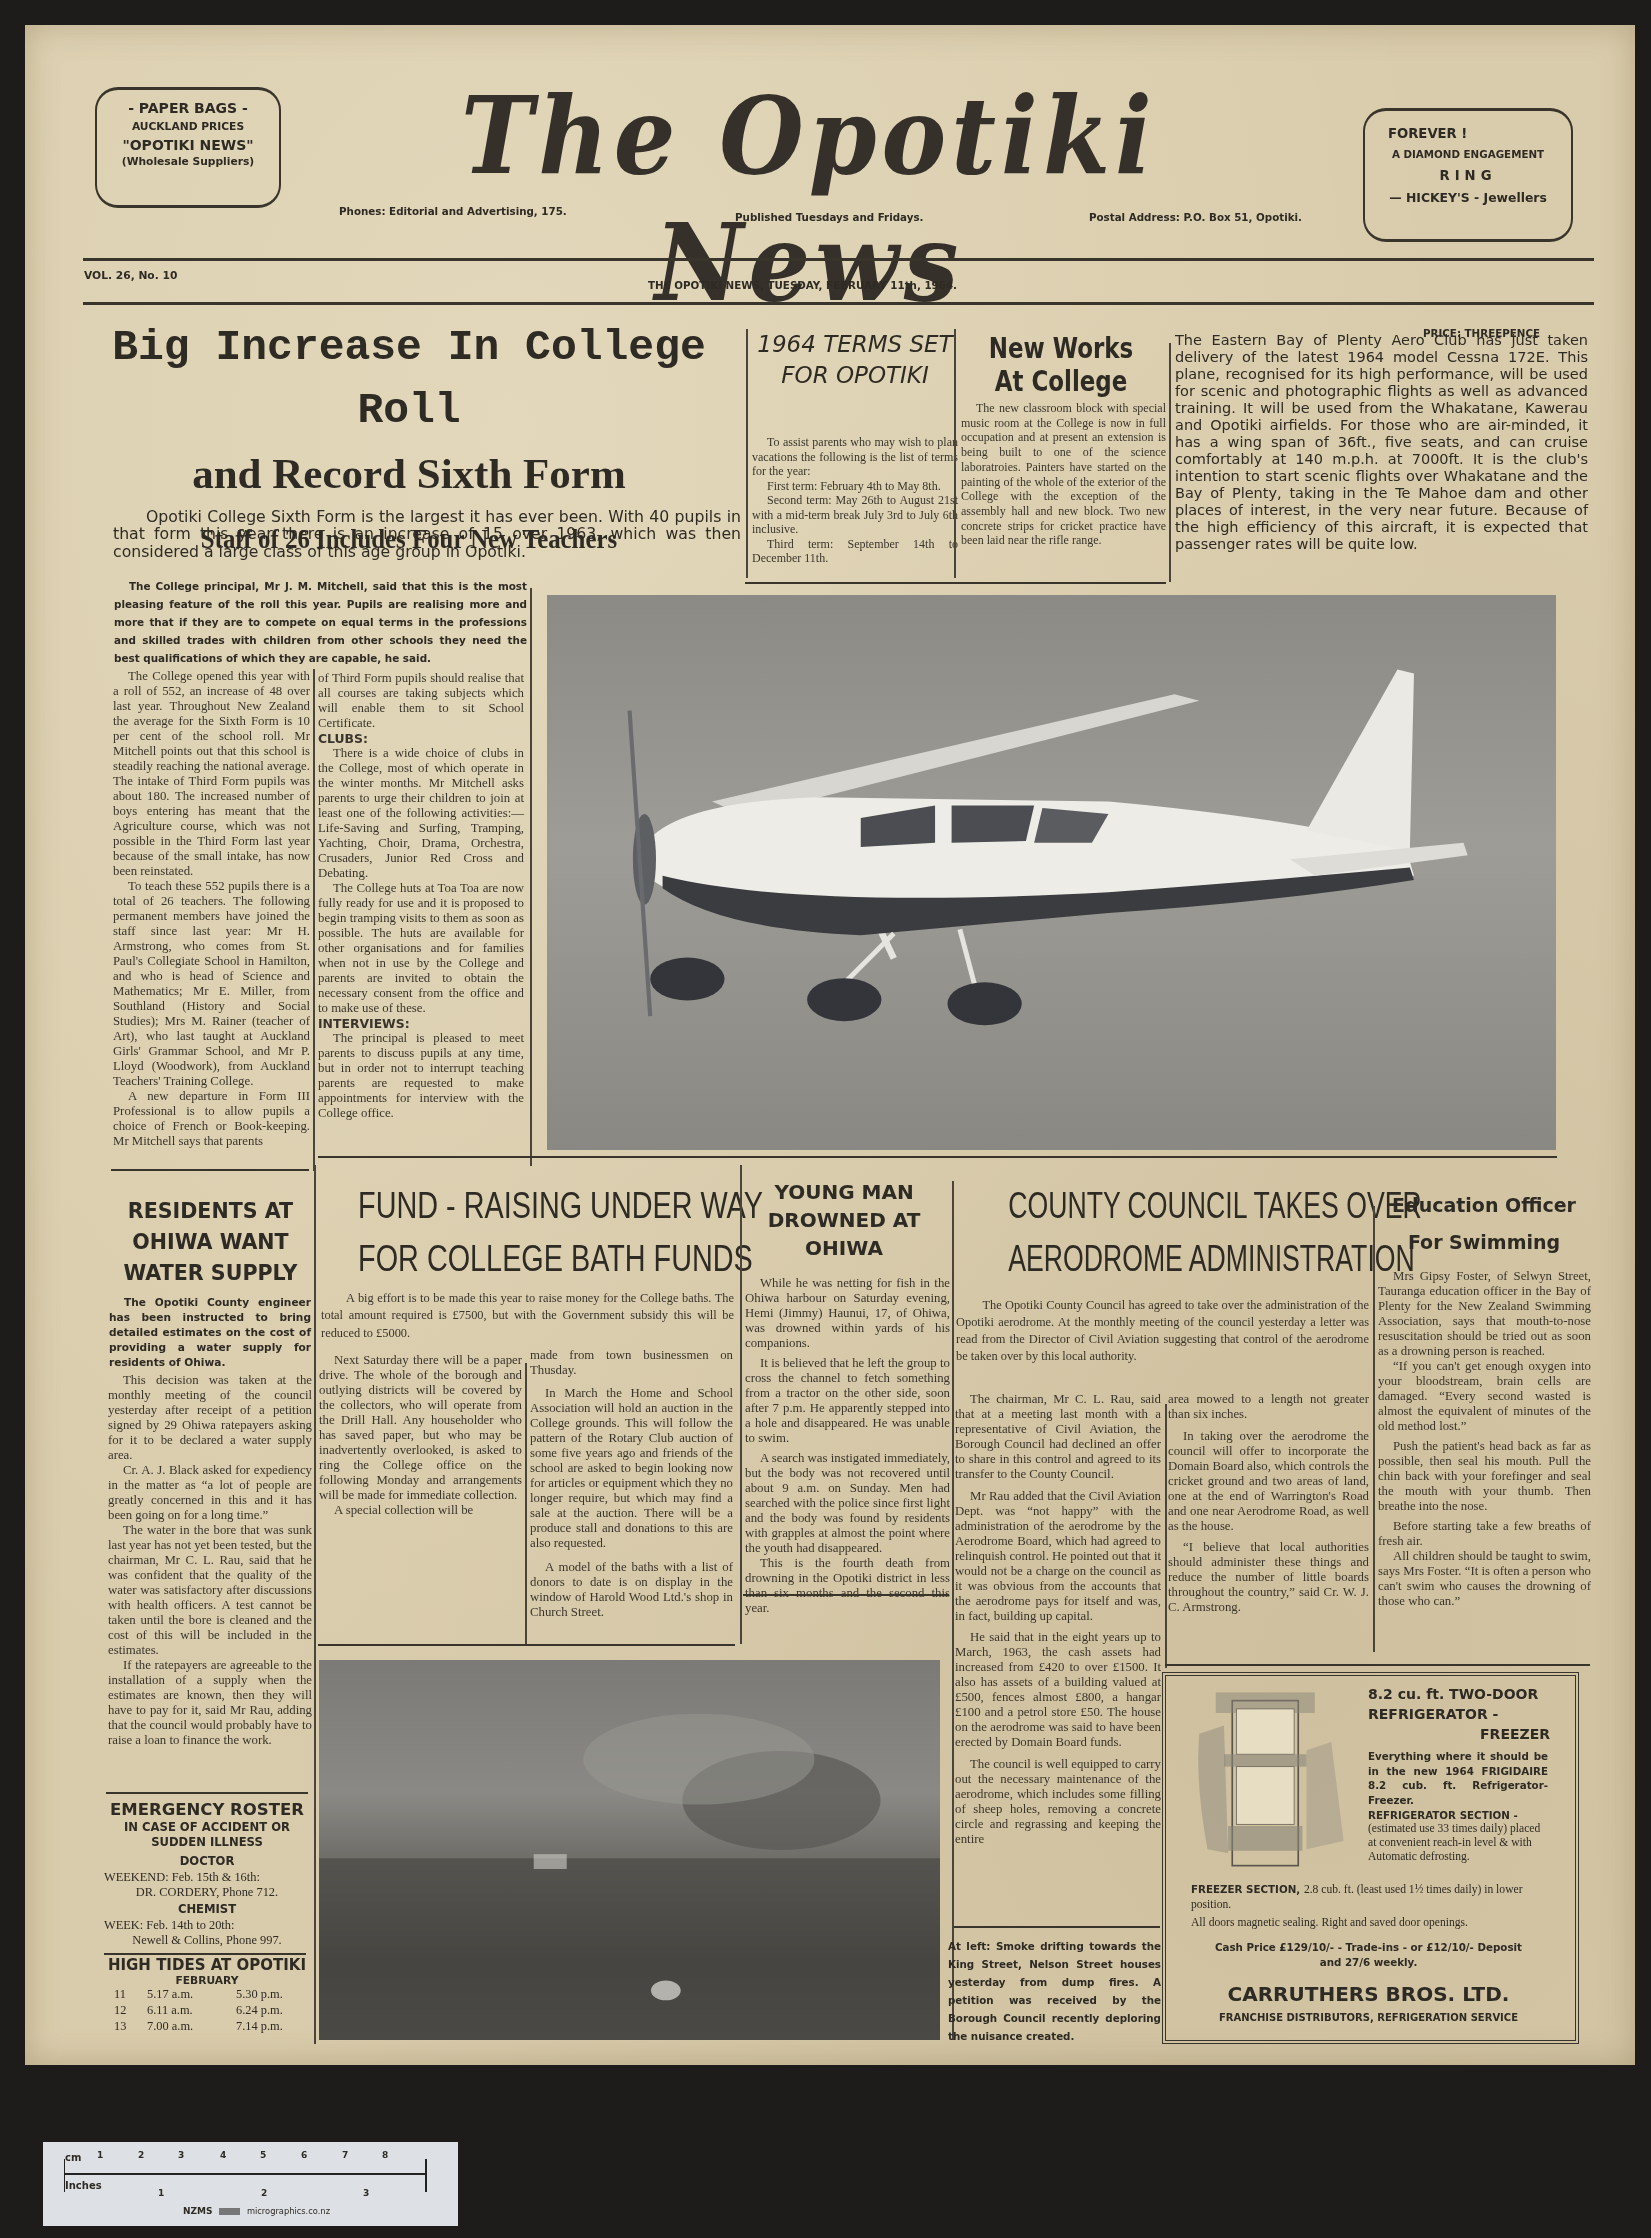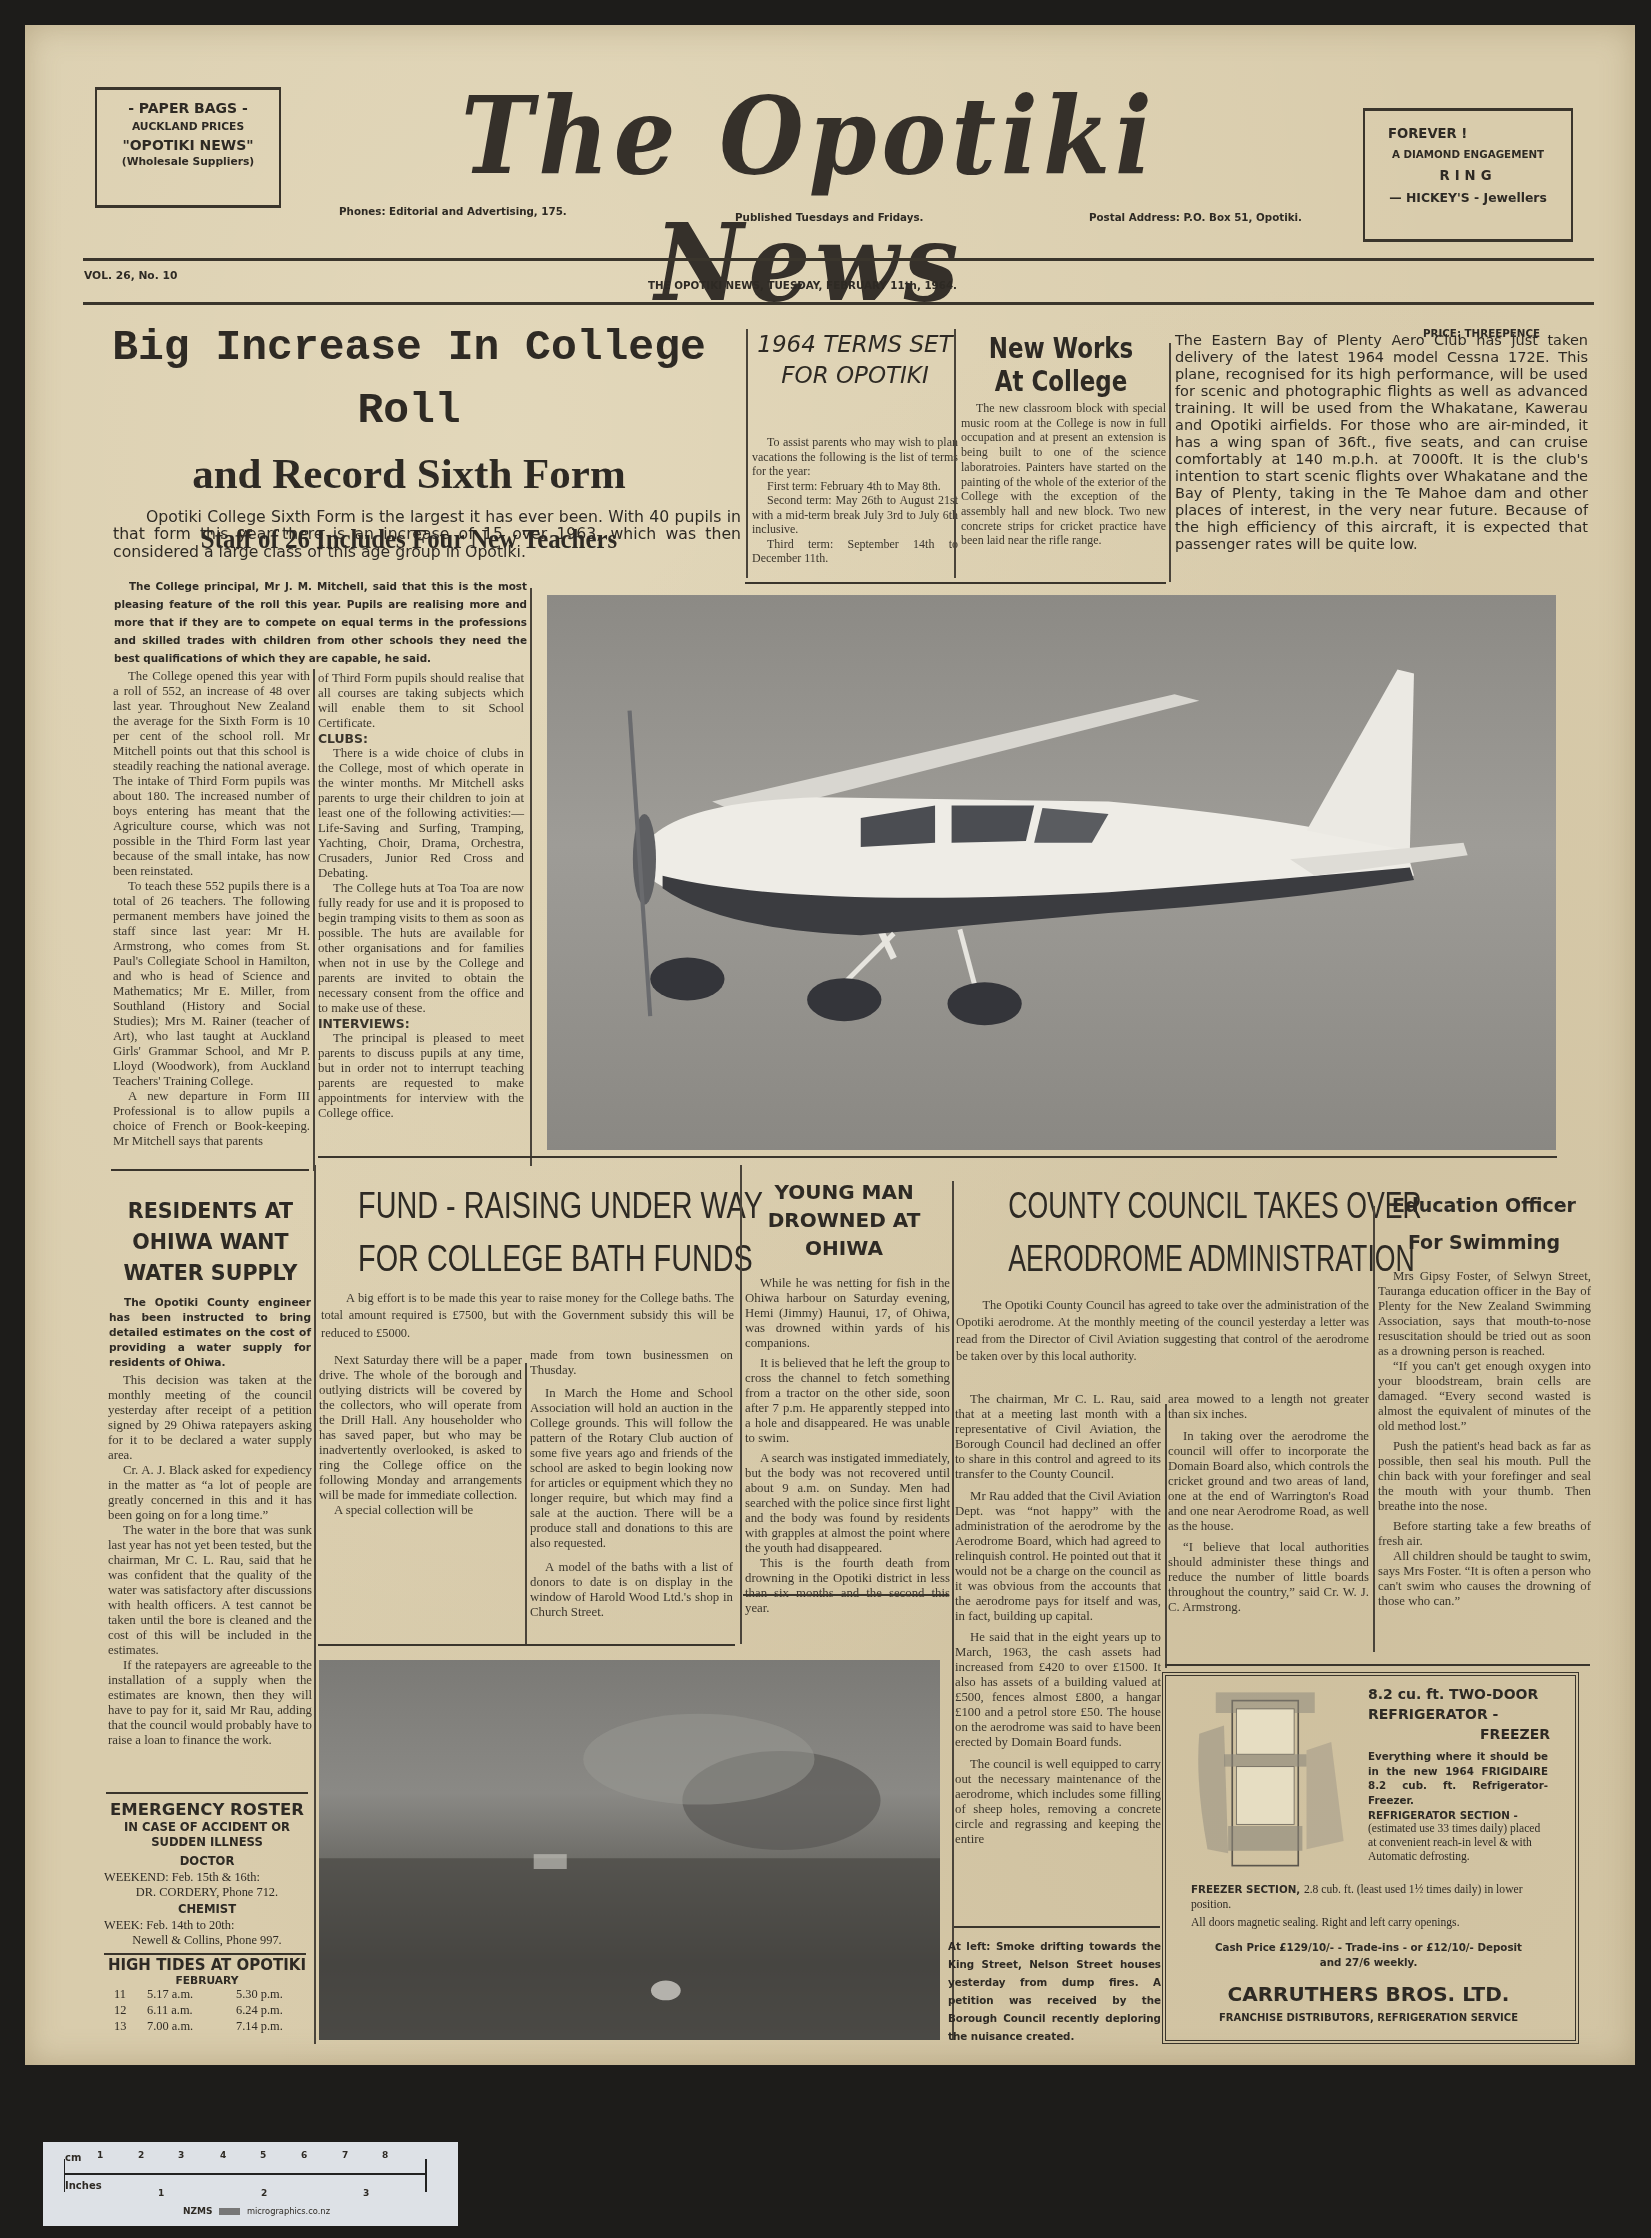--- a/index.html
+++ b/index.html
@@ -2,21 +2,21 @@
 <html style="font-size:13.2px"><head>
 <meta charset="utf-8">
 <style>
   html,body{margin:0;padding:0;}
   body{width:1652px;height:2239px;background:#1d1c1a;position:relative;overflow:hidden;font-family:"DejaVu Serif",serif;color:#2e2a24;}
   .page{position:absolute;left:25px;top:25px;width:1610px;height:2040px;background:#d9ccac;
         background-image:radial-gradient(ellipse at 30% 20%,rgba(255,250,230,.25),rgba(0,0,0,0) 60%),radial-gradient(ellipse at 80% 80%,rgba(160,140,100,.18),rgba(0,0,0,0) 60%);
         box-shadow:inset 0 0 33px rgba(120,100,60,.35);}
   .abs{position:absolute;}
   .box{border:2.5px solid #3a352c;}
-  .sans{font-family:"DejaVu Sans",sans-serif;}
+  .sans{font-family:"DejaVu Sans",sans-serif;border-radius:23px;}
   .cond{font-family:"Liberation Sans",sans-serif;}
   .serif{font-family:"Liberation Serif",serif;}
   .center{text-align:center;}
   .justify{text-align:justify;}
   .rule{position:absolute;background:#3a352c;}
   .vrule{position:absolute;background:#4a443a;width:1.7px;}
   p{margin:0;}
   .body-text{font-family:"Liberation Serif",serif;font-size:12.8px;line-height:15px;text-align:justify;color:#3a352c;}
   .body-text p{text-indent:15px;}
   .bold-sans{font-family:"DejaVu Sans",sans-serif;font-weight:bold;}
@@ -265,21 +265,21 @@
     </div>
     <div class="abs sans justify" style="left:202px;top:73px;width:180px;font-size:10.3px;line-height:14.5px;font-weight:bold;">Everything where it should be in the new 1964 FRIGIDAIRE 8.2 cub. ft. Refrigerator-Freezer.</div>
     <div class="abs" style="left:202px;top:132px;width:180px;">
       <div class="bold-sans" style="font-size:10.3px;line-height:14px;">REFRIGERATOR SECTION -</div>
       <div class="serif" style="font-size:11.6px;line-height:14px;">(estimated use 33 times daily) placed at convenient reach-in level &amp; with Automatic defrosting.</div>
     </div>
     <div class="abs" style="left:25px;top:206px;width:355px;font-size:11.6px;line-height:15px;">
       <span class="bold-sans" style="font-size:10.3px;">FREEZER SECTION,</span>
       <span class="serif">2.8 cub. ft. (least used 1½ times daily) in lower position.</span>
     </div>
-    <div class="abs serif" style="left:25px;top:239px;width:355px;font-size:11.6px;line-height:15px;">All doors magnetic sealing. Right and left carry openings.</div>
+    <div class="abs serif" style="left:25px;top:239px;width:355px;font-size:11.6px;line-height:15px;">All doors magnetic sealing. Right and saved door openings.</div>
     <div class="abs bold-sans center" style="left:16.5px;top:264px;width:372px;font-size:10.3px;line-height:15px;">
       <div>Cash Price £129/10/- - Trade-ins - or £12/10/- Deposit</div>
       <div>and 27/6 weekly.</div>
     </div>
     <div class="abs bold-sans center" style="left:16.5px;top:306px;width:372px;font-size:20px;line-height:25px;">CARRUTHERS BROS. LTD.</div>
     <div class="abs bold-sans center" style="left:16.5px;top:334px;width:372px;font-size:10px;line-height:15px;">FRANCHISE DISTRIBUTORS, REFRIGERATION SERVICE</div>
   </div>
 </div>
 
 <div class="abs" style="left:43px;top:2142px;width:415px;height:84px;background:#dde1e6;">

